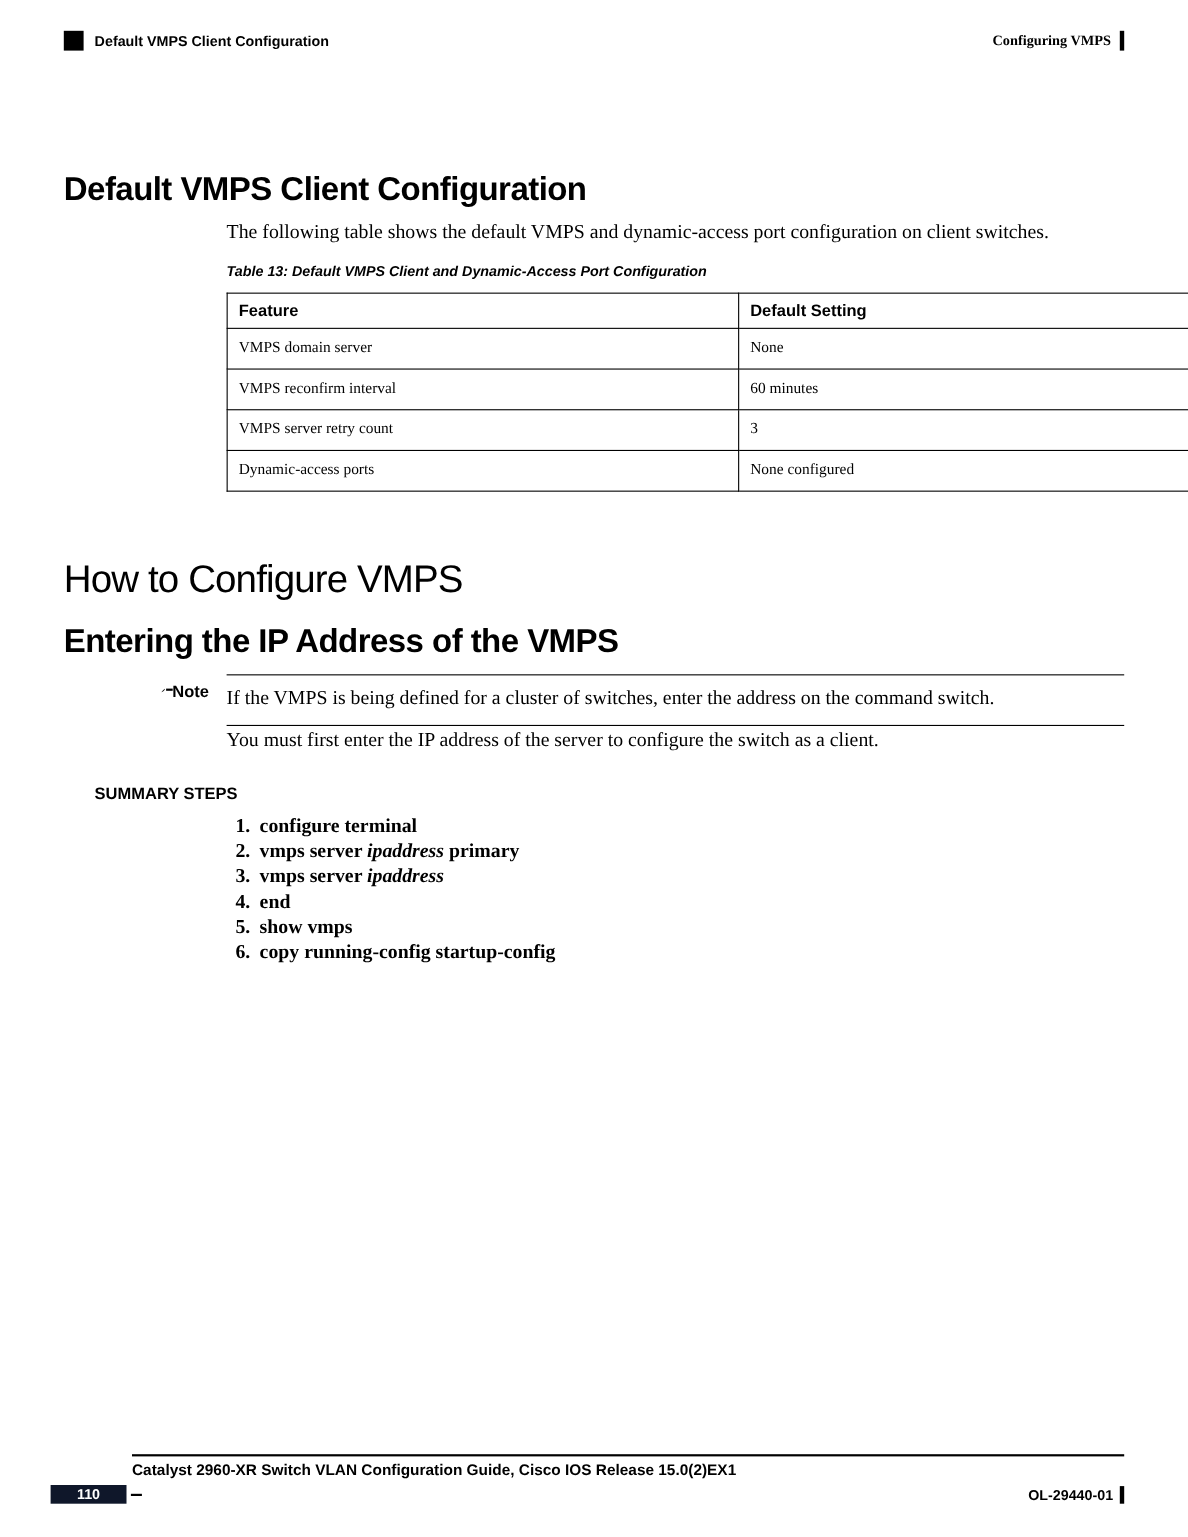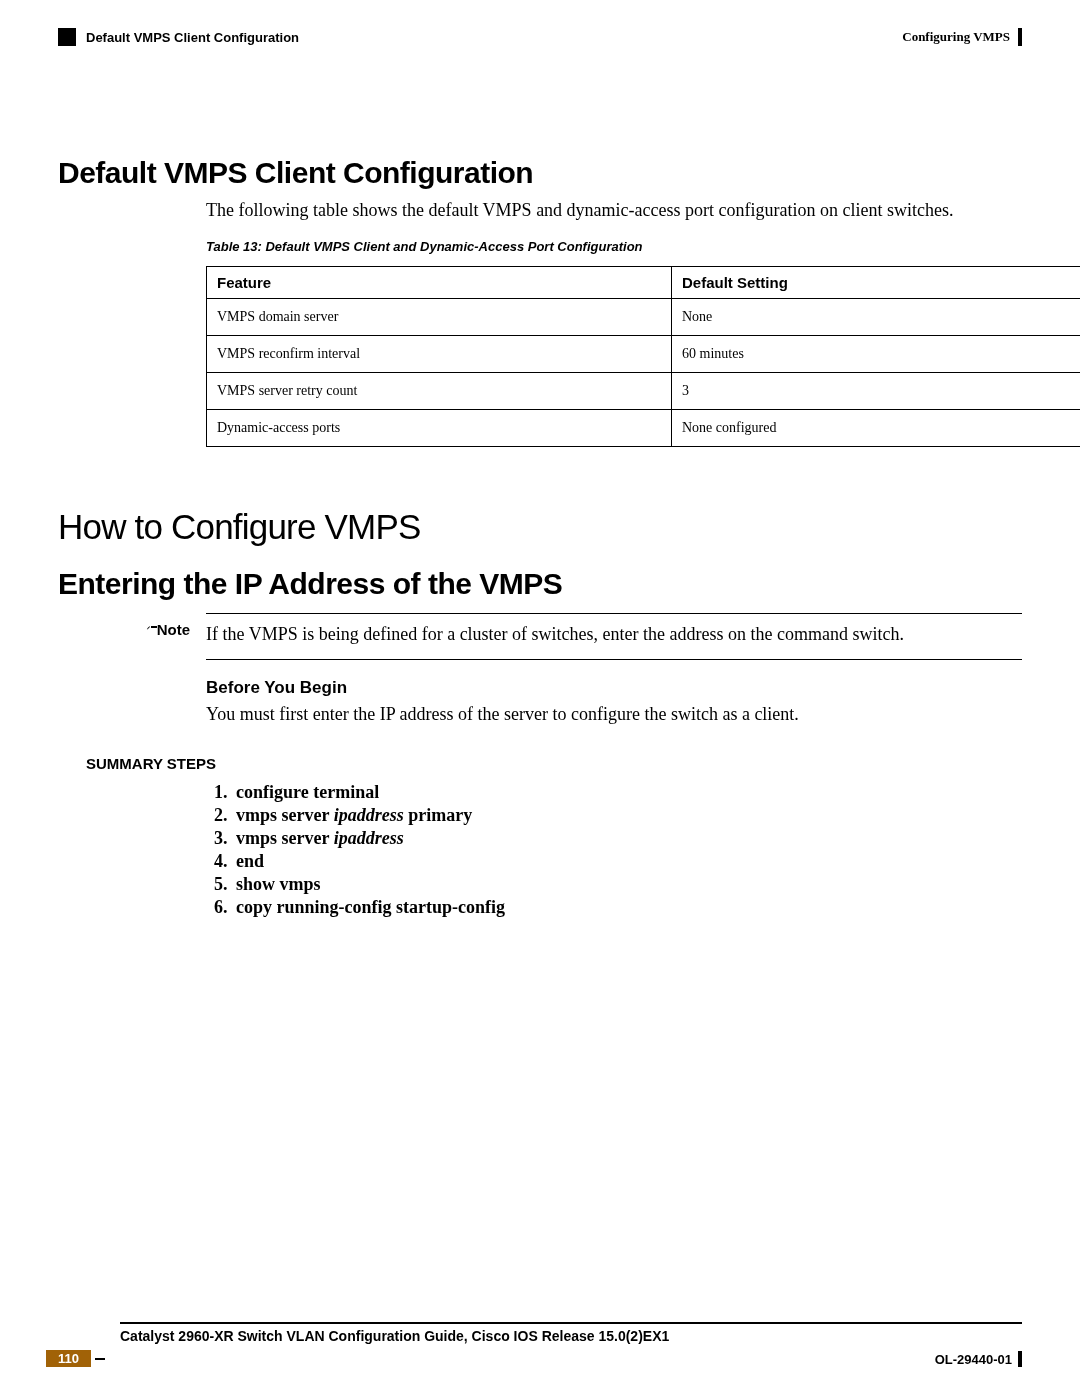--- a/index.html
+++ b/index.html
@@ -188,26 +188,26 @@
     font-weight: bold;
     font-size: 14px;
     margin-left: 74px;
   }
   .footer-bottom {
     display: flex;
     align-items: center;
     margin-top: 6px;
   }
   .page-num-box {
-    background: #a16207;
+    background: #0f172a;
     color: #fff;
     font-family: Arial, Helvetica, sans-serif;
     font-weight: bold;
     font-size: 13px;
-    padding: 1px 12px;
+    padding: 1px 24px;
     display: inline-block;
   }
   .short-bar {
     height: 2px;
     background: #000;
     width: 10px;
     margin-left: 4px;
   }
   .doc-id-wrap {
     margin-left: auto;
@@ -287,21 +287,20 @@
       <div class="note-label">Note</div>
     </div>
     <div class="note-text-col">
       <div class="note-rule"></div>
       <div class="note-text">If the VMPS is being defined for a cluster of switches, enter the address on the command switch.</div>
       <div class="note-rule2"></div>
     </div>
   </div>
 
   <div class="indent">
-    <div class="byb">Before You Begin</div>
     <p class="body-p" style="margin-top:2px;">You must first enter the IP address of the server to configure the switch as a client.</p>
   </div>
 
   <div class="summary-label">SUMMARY STEPS</div>
 
   <div class="indent">
     <ol class="steps">
       <li><span>configure terminal</span></li>
       <li><span>vmps server </span><span class="it">ipaddress</span><span> primary</span></li>
       <li><span>vmps server </span><span class="it">ipaddress</span></li>

